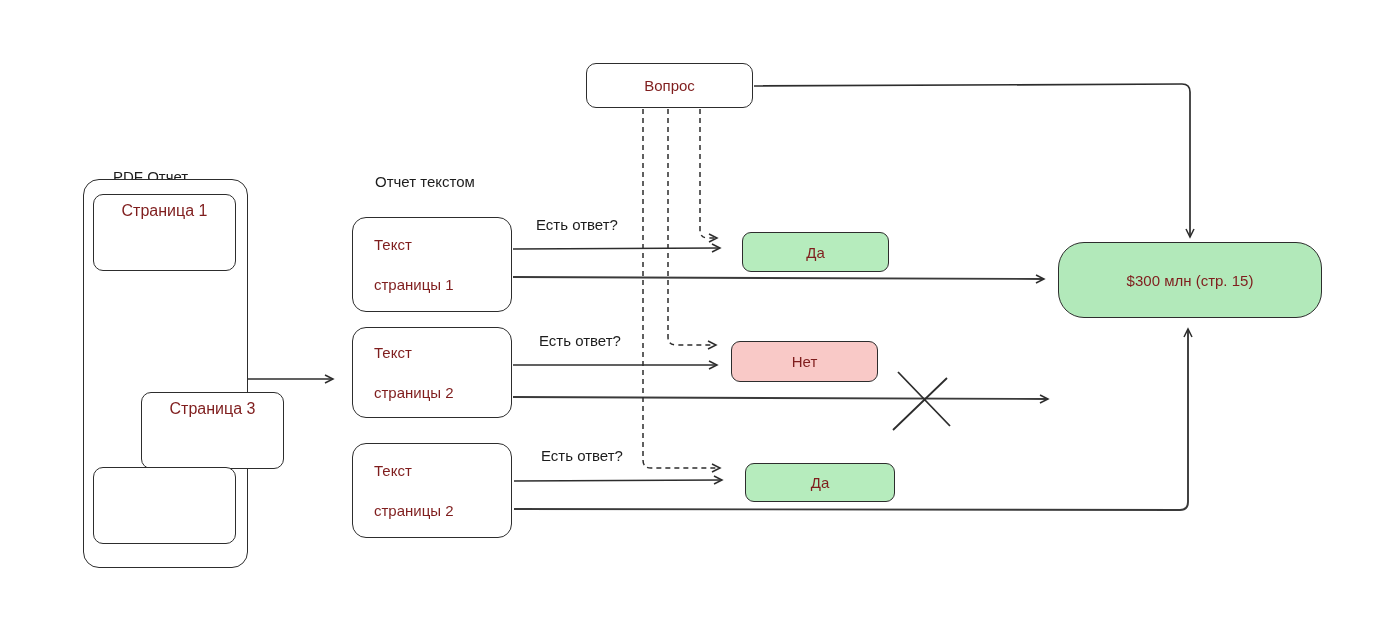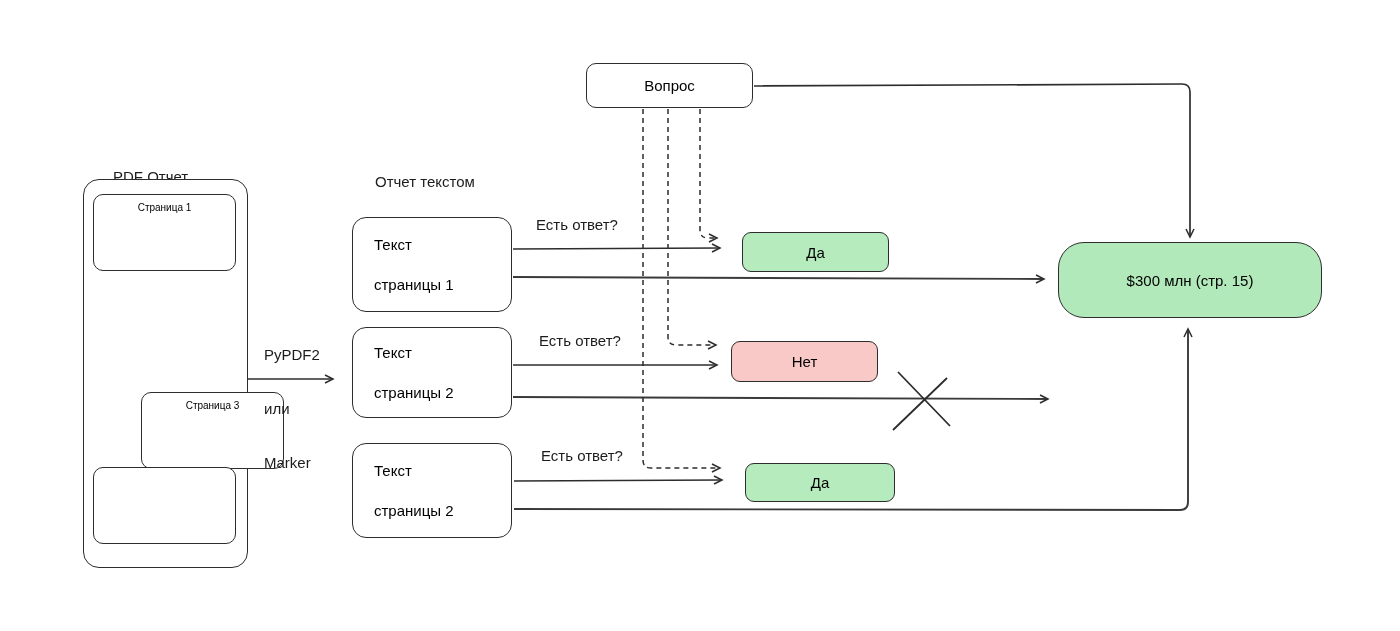--- a/index.html
+++ b/index.html
@@ -5,30 +5,30 @@
   html,body { margin:0; padding:0; background:#ffffff; }
   .canvas {
     position:relative; width:1400px; height:631px; background:#ffffff;
     font-family:"Liberation Sans", sans-serif; color:#1c1c1c; overflow:hidden;
   }
   svg.wires { position:absolute; left:0; top:0; width:1400px; height:631px; }
 
   .box {
     position:absolute; box-sizing:border-box;
     border:1.6px solid #2d2d2d; background:#ffffff;
-    font-size:15px; color:#000000;
+    font-size:15px; color:#7f1d1d;
   }
   .flabel { position:absolute; font-size:15px; line-height:20px; white-space:pre; }
 
   
   .pdf-container { left:83px; top:179px; width:165px; height:389px; border-radius:16px; }
   .page {
     position:absolute; box-sizing:border-box; left:9px; width:143px; height:77px;
     border:1.6px solid #2d2d2d; border-radius:10px; background:#fff;
-    text-align:center; padding-top:7px; font-size:10px;
+    text-align:center; padding-top:7px; font-size:16px;
   }
   .page1 { top:14px; } .page2 { top:105px; } .page3 { top:212px;margin-left:48px; } .page4 { top:287px; }
   .pdf-label { left:113px; top:124px; line-height:21px; }
   .converter-label { left:264px; top:310px; line-height:18px; }
 
   
   .txt-box {
     border-radius:14px; left:352px; width:160px;
     display:flex; flex-direction:column; justify-content:center;
     padding-left:21px; line-height:20px;gap:20px;
@@ -92,25 +92,20 @@
     <div>PDF Отчет</div>
     <div>компании X.ru</div>
   </div>
 
   <div class="box pdf-container">
     <div class="page page1">Страница 1</div>
     <div class="page page3">Страница 3</div>
     <div class="page page4"></div>
   </div>
 
-  <div class="flabel converter-label">
-    <div>PyPDF2</div>
-    <div>или</div>
-    <div>Marker</div>
-  </div>
 
   <div class="flabel report-label">Отчет текстом</div>
 
   <div class="box txt-box txt1">
     <span>Текст</span>
     <span>страницы 1</span>
   </div>
   <div class="box txt-box txt2">
     <span>Текст</span>
     <span>страницы 2</span>

